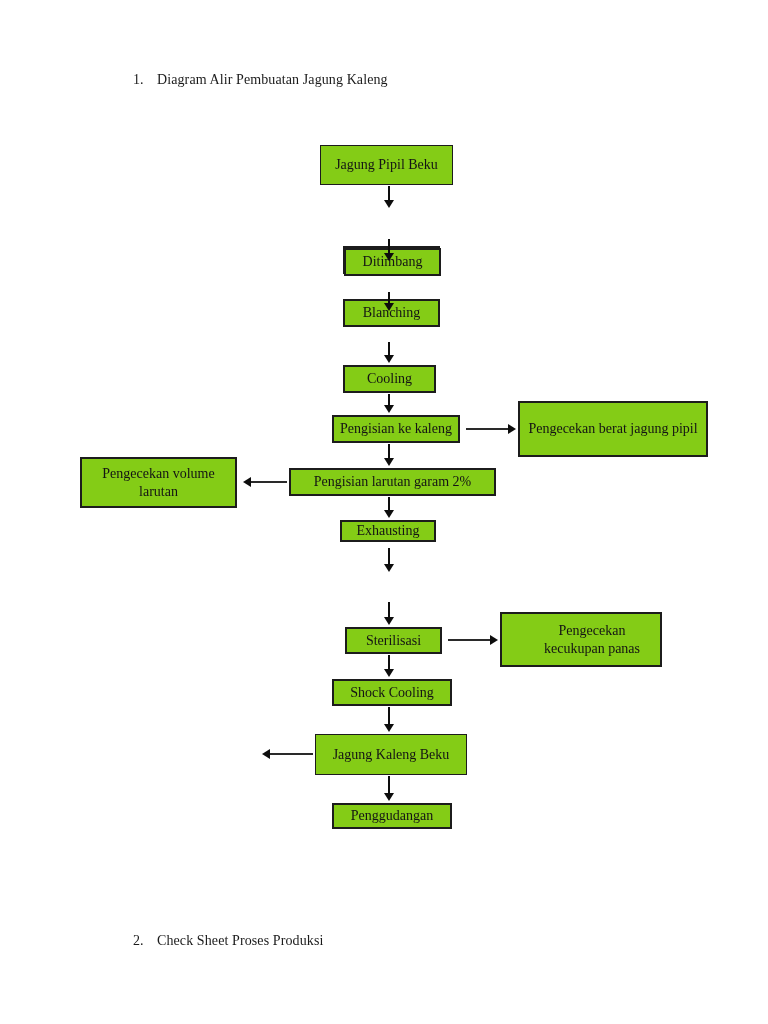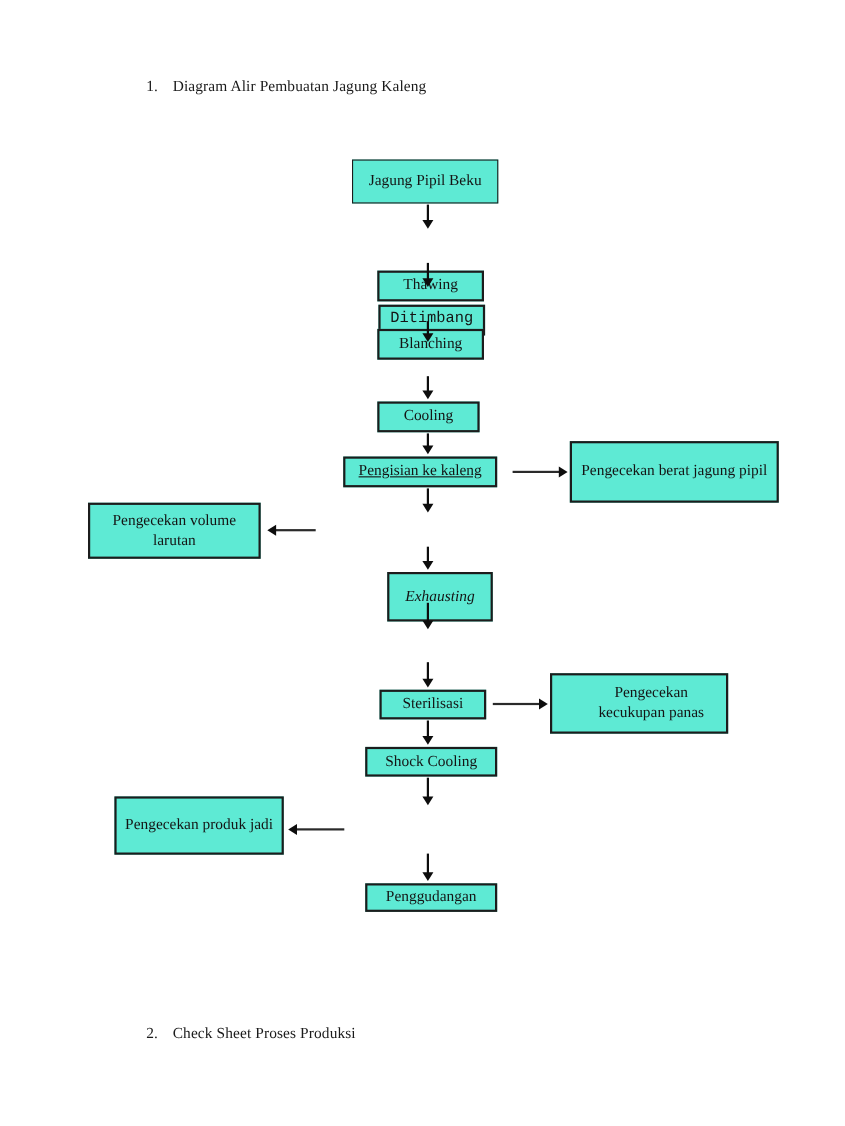--- a/index.html
+++ b/index.html
@@ -21,21 +21,21 @@
     display: flex;
     font-size: 14px;
     color: #1a1a1a;
     letter-spacing: 0.1px;
   }
   .section-heading .num { width: 24px; }
   
   .fc-box {
     position: absolute;
     border: 2px solid #1c1c1c;
-    background: #5eead4;
+    background: #84cc16;
     display: flex;
     align-items: center;
     justify-content: center;
     text-align: center;
     font-size: 14px;
     line-height: 1.25;
     color: #141414;
     padding: 1px 6px;
   }
   .fc-box.thin { border-width: 1.5px; }
@@ -85,46 +85,47 @@
 
   <div class="section-heading" style="left:133px; top:72px;">
     <span class="num">1.</span>
     <span>Diagram Alir Pembuatan Jagung Kaleng</span>
   </div>
 
   <div class="fc-box thin" style="left:320px; top:145px; width:133px; height:40px;">Jagung Pipil Beku</div>
 
   <div class="fc-box" style="left:343px; top:210px; width:97px; height:28px;margin-top:36px;">Thawing</div>
 
-  <div class="fc-box" style="left:344px; top:277px; width:97px; height:28px;font-family:Liberation Mono, monospace;">Ditimbang</div>
+  <div class="fc-box" style="left:344px; top:248px; width:97px; height:28px;">Ditimbang</div>
 
   <div class="fc-box" style="left:343px; top:299px; width:97px; height:28px;">Blanching</div>
 
   <div class="fc-box" style="left:343px; top:365px; width:93px; height:28px;">Cooling</div>
 
-  <div class="fc-box" style="left:312px; top:415px; width:140px; height:28px;text-decoration:underline;">Pengisian ke kaleng</div>
+  <div class="fc-box" style="left:332px; top:415px; width:128px; height:28px;">Pengisian ke kaleng</div>
 
+  <div class="fc-box" style="left:289px; top:468px; width:207px; height:28px;">Pengisian larutan garam 2%</div>
 
-  <div class="fc-box" style="left:352px; top:520px; width:96px; height:45px;font-style:italic;">Exhausting</div>
+  <div class="fc-box" style="left:340px; top:520px; width:96px; height:22px;">Exhausting</div>
 
 
   <div class="fc-box" style="left:345px; top:627px; width:97px; height:27px;">Sterilisasi</div>
 
   <div class="fc-box" style="left:332px; top:679px; width:120px; height:27px;">Shock Cooling</div>
 
+  <div class="fc-box thin" style="left:315px; top:734px; width:152px; height:41px;">Jagung Kaleng Beku</div>
 
   <div class="fc-box" style="left:332px; top:803px; width:120px; height:26px;">Penggudangan</div>
 
   <div class="fc-box" style="left:518px; top:401px; width:190px; height:56px;">Pengecekan berat jagung pipil</div>
 
   <div class="fc-box" style="left:80px; top:457px; width:157px; height:51px;">Pengecekan volume larutan</div>
 
   <div class="fc-box" style="left:500px; top:612px; width:162px; height:55px;padding-left:28px;">Pengecekan kecukupan panas</div>
 
-  <div class="fc-box" style="left:104px; top:724px; width:154px; height:53px;">Pengecekan produk jadi</div>
 
   <div class="varrow" style="left:384px; top:186px; height:22px;"></div>
   <div class="varrow" style="left:384px; top:239px; height:22px;"></div>
   <div class="varrow" style="left:384px; top:292px; height:19px;"></div>
   <div class="varrow" style="left:384px; top:342px; height:21px;"></div>
   <div class="varrow" style="left:384px; top:394px; height:19px;"></div>
   <div class="varrow" style="left:384px; top:444px; height:22px;"></div>
   <div class="varrow" style="left:384px; top:497px; height:21px;"></div>
   <div class="varrow" style="left:384px; top:548px; height:24px;"></div>
   <div class="varrow" style="left:384px; top:602px; height:23px;"></div>

